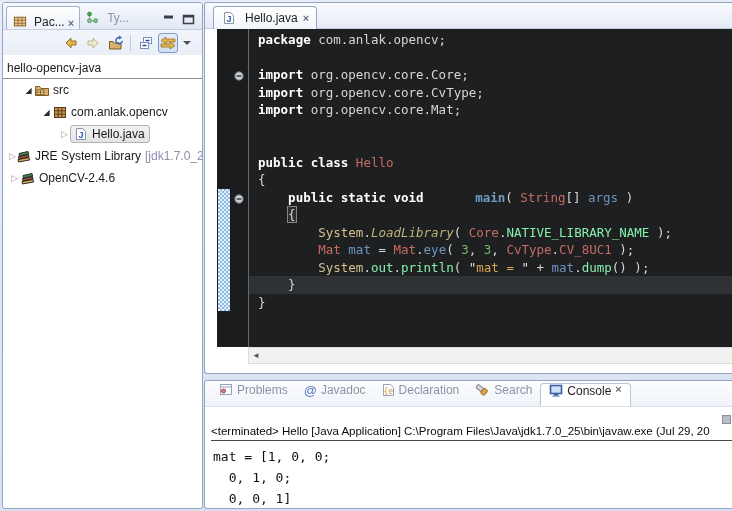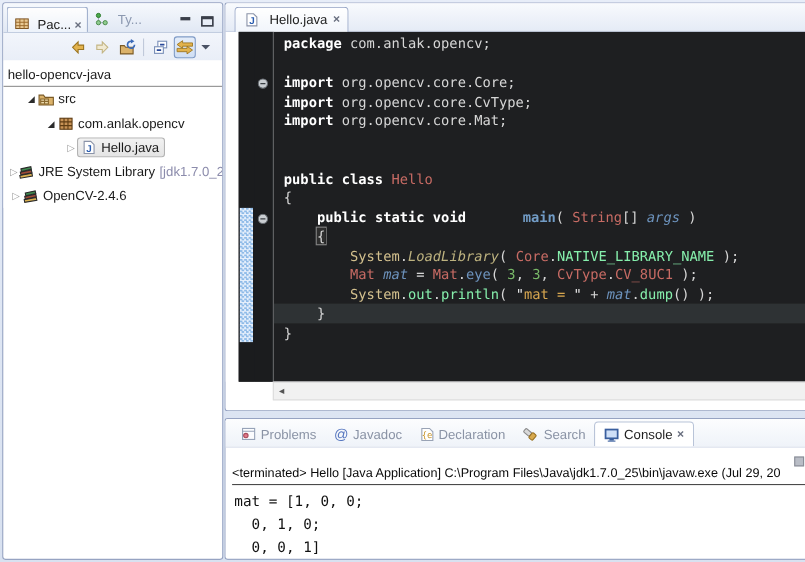--- a/index.html
+++ b/index.html
@@ -55,34 +55,34 @@
   .code-line { height:17.5px; line-height:17.5px; white-space:pre; position:relative; }
   .hl-bar { position:absolute; left:0; right:0; height:17.5px; background:#2e3234; }
   .tok-kw { color:#ffffff; font-weight:bold; }
   .tok-pl { color:#d6d6d6; }
   .tok-type { color:#c76b64; }
   .tok-cls { color:#d3c08e; }
   .tok-smeth { color:#bdb27f; font-style:italic; }
   .tok-imeth { color:#6d93bd; }
   .tok-meth { color:#86efac; }
   .tok-mdecl { color:#729cc6; font-weight:bold;margin-left:44px; }
-  .tok-var { color:#6d93bd;font-style:italic; }
+  .tok-var { color:#6d93bd; }
   .tok-num { color:#77b767; }
   .tok-sfield { color:#86efac; }
   .tok-str { color:#d8a750; }
   .tok-strq { color:#e6e6e6; }
   .tok-box { color:#d6d6d6; background:#2e2e2e; box-shadow:0 0 0 1px #858585; }
   .ed-hscroll { position:absolute; left:43px; right:0; top:344px; height:17px; background:#f1f1f1;
                 border:1px solid #dcdcdc; display:flex; align-items:center; }
   .hs-arrow { color:#555; font-size:8px; padding-left:3px; }
   
   #bottom-panel { left:204px; top:380px; width:530px; height:129px; border-radius:3px 0 0 3px; border-right:none; overflow:hidden; }
   .bp-tabs { height:26px; display:flex; align-items:flex-end; padding:2px 0 0 6px; white-space:nowrap;
              background:linear-gradient(#fcfdfe,#eff3f9); border-bottom:1px solid #d9dfeb; overflow:hidden; }
-  .bp-tab { display:flex; align-items:center; gap:4px; height:23px; padding:0 8px; color:#8a93a5; font-size:12px; }
+  .bp-tab { display:flex; align-items:flex-start; gap:4px; height:23px; padding:0 8px; color:#8a93a5; font-size:12px; }
   .bp-tab.active { background:#fff; border:1px solid #b9c4d8; border-bottom:none; border-radius:4px 4px 0 0; color:#1e1e1e; }
   .at { color:#5878c0; font-size:13px; }
   .bp-toolbtn { position:absolute; right:3px; top:34px; width:9px; height:9px; background:#b9bdc6; border:1px solid #8a8e98; }
   .console-header { position:absolute; left:6px; right:0; top:44px; font-size:11.5px; color:#0a0a0a;
                     white-space:nowrap; overflow:hidden; border-bottom:1px solid #4a4a4a; padding-bottom:3px; }
   .console-out { position:absolute; left:8px; top:65px; font-family:"DejaVu Sans Mono", monospace;
                  font-size:13px; color:#111; line-height:21px; white-space:pre; }
 </style>
 </head>
 <body>

